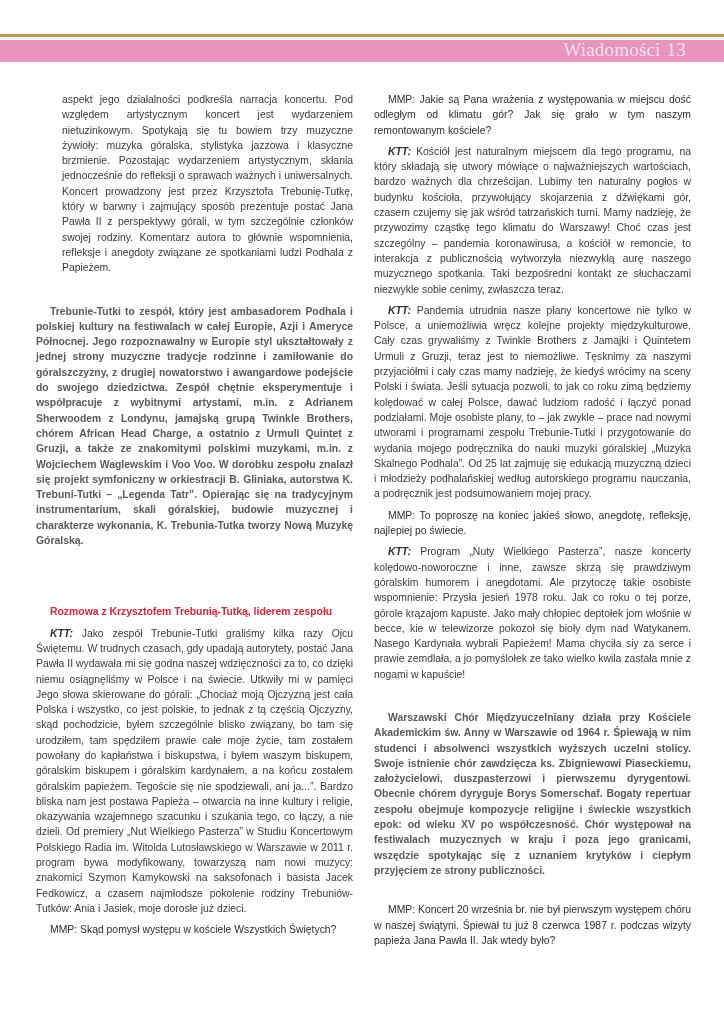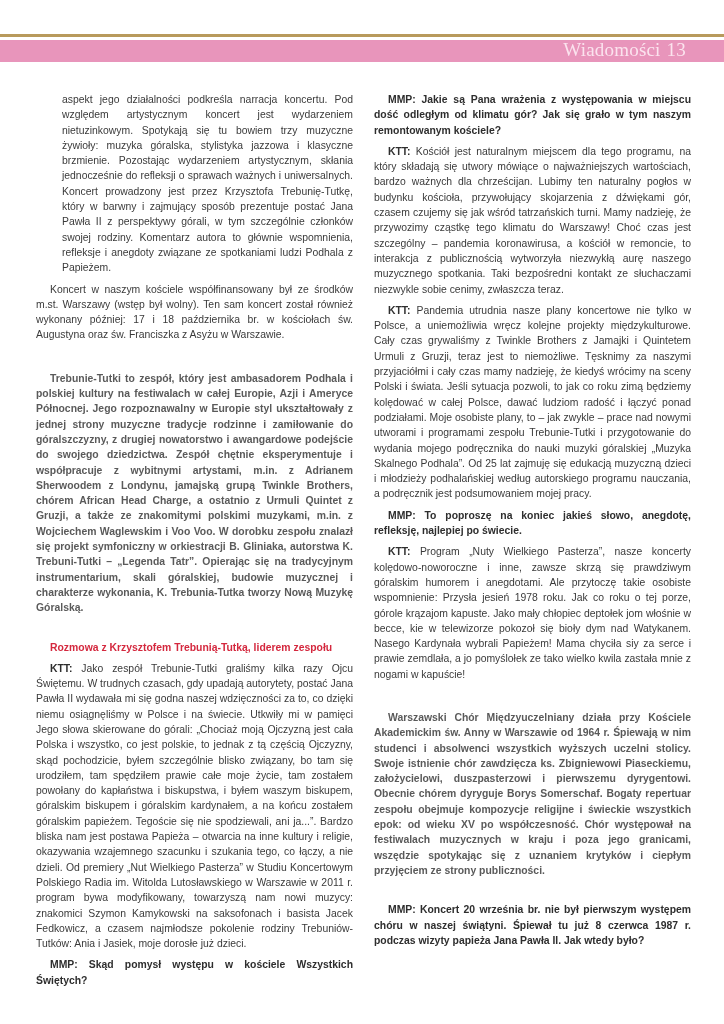--- a/index.html
+++ b/index.html
@@ -8,39 +8,38 @@
   .gold-line { position:absolute; left:0; top:34px; width:724px; height:3px; background:#b89a5c; }
   .pink-band { position:absolute; left:0; top:40px; width:724px; height:22px; background:#e895bb; }
   .header-title { position:absolute; right:38px; top:39px; font-family:"Liberation Serif", serif;
                   color:#fbe3ee; font-size:19px; letter-spacing:0.2px; }
   .header-title .pn { font-size:19px; margin-left:6px; }
   .col { position:absolute; top:92px; width:317px; font-size:10.4px; line-height:15.3px; text-align:justify; }
   .col.left { left:36px; }
   .col.right { left:374px; }
   p { margin:0 0 6px 0; text-indent:14px; }
   .noindent { text-indent:0;margin-left:26px; }
-  .q { font-weight:bold; color:#2e2e2e; }
+  .q { font-weight:normal; color:#2e2e2e; }
   .box { font-weight:bold; color:#5a5a5a; }
-  .spk { font-weight:bold; color:#2e2e2e; }
-  .red { color:#d4283e; font-weight:bold; }
+  .spk { font-weight:bold; color:#2e2e2e;font-style:italic; }
+  .red { color:#d4283e; font-weight:bold;margin-top:32px; }
   .gap { height:18px; }
   .gap2 { height:22px; }
 </style>
 </head>
 <body>
 
 <div class="gold-line"></div>
 <div class="pink-band"></div>
 <div class="header-title">
   <span>Wiadomości</span><span class="pn">13</span>
 </div>
 
 <div class="col left">
   <p class="noindent">aspekt jego działalności podkreśla narracja koncertu. Pod względem artystycznym koncert jest wydarzeniem nietuzinkowym. Spotykają się tu bowiem trzy muzyczne żywioły: muzyka góralska, stylistyka jazzowa i klasyczne brzmienie. Pozostając wydarzeniem artystycznym, skłania jednocześnie do refleksji o sprawach ważnych i uniwersalnych. Koncert prowadzony jest przez Krzysztofa Trebunię-Tutkę, który w barwny i zajmujący sposób prezentuje postać Jana Pawła II z perspektywy górali, w tym szczególnie członków swojej rodziny. Komentarz autora to głównie wspomnienia, refleksje i anegdoty związane ze spotkaniami ludzi Podhala z Papieżem.</p>
-  <p>Koncert w naszym kościele współfinansowany był ze środków m.st. Warszawy (wstęp był wolny). Ten sam koncert został również wykonany później: 17 i 18 października br. w kościołach św. Augustyna oraz św. Franciszka z Asyżu w Warszawie.</p>
   <div class="gap2"></div>
   <p class="box">Trebunie-Tutki to zespół, który jest ambasadorem Podhala i polskiej kultury na festiwalach w całej Europie, Azji i Ameryce Północnej. Jego rozpoznawalny w Europie styl ukształtowały z jednej strony muzyczne tradycje rodzinne i zamiłowanie do góralszczyzny, z drugiej nowatorstwo i awangardowe podejście do swojego dziedzictwa. Zespół chętnie eksperymentuje i współpracuje z wybitnymi artystami, m.in. z Adrianem Sherwoodem z Londynu, jamajską grupą Twinkle Brothers, chórem African Head Charge, a ostatnio z Urmuli Quintet z Gruzji, a także ze znakomitymi polskimi muzykami, m.in. z Wojciechem Waglewskim i Voo Voo. W dorobku zespołu znalazł się projekt symfoniczny w orkiestracji B. Gliniaka, autorstwa K. Trebuni-Tutki – „Legenda Tatr”. Opierając się na tradycyjnym instrumentarium, skali góralskiej, budowie muzycznej i charakterze wykonania, K. Trebunia-Tutka tworzy Nową Muzykę Góralską.</p>
   <div class="gap"></div>
   <p class="red">Rozmowa z Krzysztofem Trebunią-Tutką, liderem zespołu</p>
   <p><span class="spk">KTT:</span><span> Jako zespół Trebunie-Tutki graliśmy kilka razy Ojcu Świętemu. W trudnych czasach, gdy upadają autorytety, postać Jana Pawła II wydawała mi się godna naszej wdzięczności za to, co dzięki niemu osiągnęliśmy w Polsce i na świecie. Utkwiły mi w pamięci Jego słowa skierowane do górali: „Chociaż moją Ojczyzną jest cała Polska i wszystko, co jest polskie, to jednak z tą częścią Ojczyzny, skąd pochodzicie, byłem szczególnie blisko związany, bo tam się urodziłem, tam spędziłem prawie całe moje życie, tam zostałem powołany do kapłaństwa i biskupstwa, i byłem waszym biskupem, góralskim biskupem i góralskim kardynałem, a na końcu zostałem góralskim papieżem. Tegoście się nie spodziewali, ani ja...”. Bardzo bliska nam jest postawa Papieża – otwarcia na inne kultury i religie, okazywania wzajemnego szacunku i szukania tego, co łączy, a nie dzieli. Od premiery „Nut Wielkiego Pasterza” w Studiu Koncertowym Polskiego Radia im. Witolda Lutosławskiego w Warszawie w 2011 r. program bywa modyfikowany, towarzyszą nam nowi muzycy: znakomici Szymon Kamykowski na saksofonach i basista Jacek Fedkowicz, a czasem najmłodsze pokolenie rodziny Trebuniów-Tutków: Ania i Jasiek, moje dorosłe już dzieci.</span></p>
   <p class="q">MMP: Skąd pomysł występu w kościele Wszystkich Świętych?</p>
 
 </div>
 
 <div class="col right">

